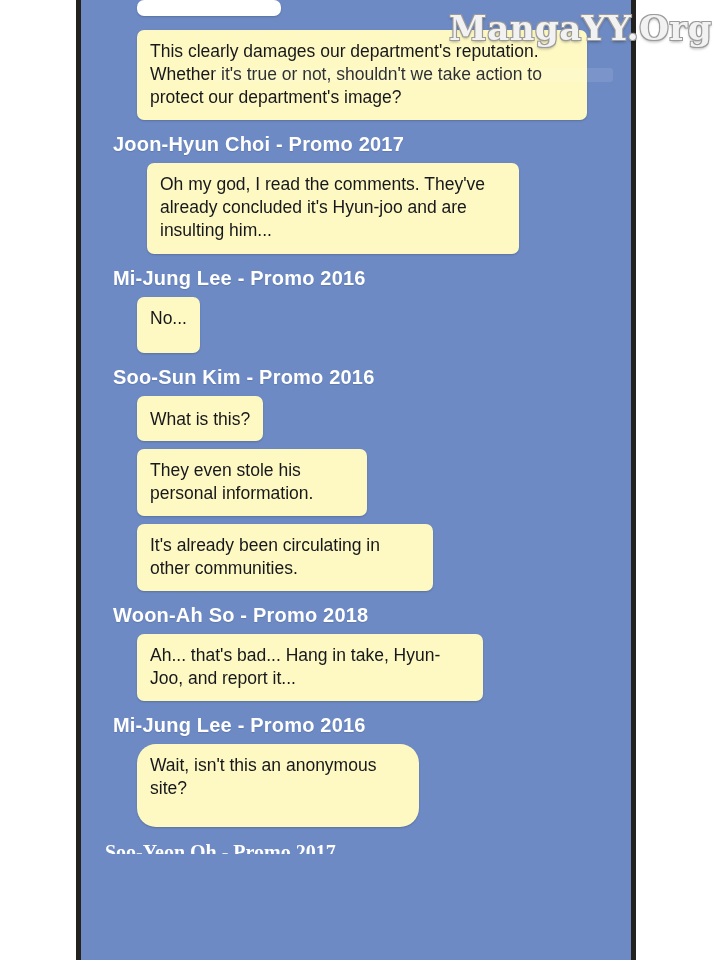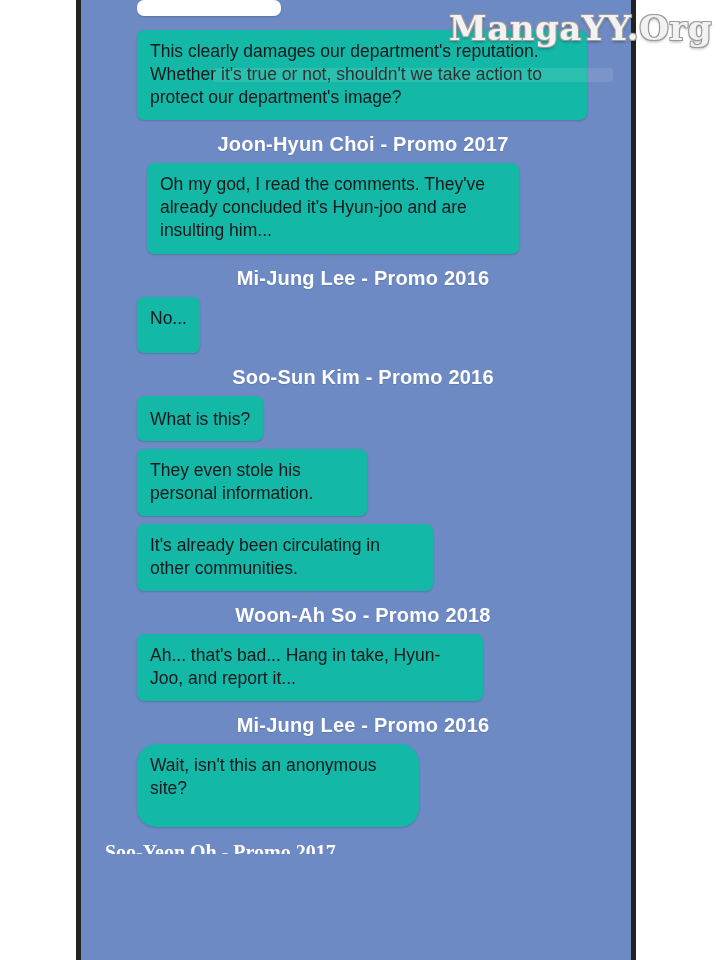--- a/index.html
+++ b/index.html
@@ -45,29 +45,28 @@
   .msg-group {
     padding: 0 18px 0 28px;
   }
   .sender {
     color: #ffffff;
     font-size: 20px;
     font-weight: bold;
     letter-spacing: 0.2px;
     margin: 13px 0 7px 4px;
     text-shadow: 0 1px 1px rgba(0,0,0,0.12);
-    text-align: center;
   }
   .bubble-row {
     display: flex;
     margin-bottom: 8px;
     padding-left: 28px;
   }
   .bubble {
-    background: #14b8a6;
+    background: #fef9c3;
     border-radius: 7px;
     padding: 10px 13px 11px 13px;
     color: #16181c;
     font-size: 17.5px;
     line-height: 1.32;
     max-width: 450px;
     box-shadow: 0 1px 2px rgba(0,0,0,0.18);
     box-sizing: border-box;
   }
   .bubble.narrow { max-width: 360px; margin-left: 10px; }

